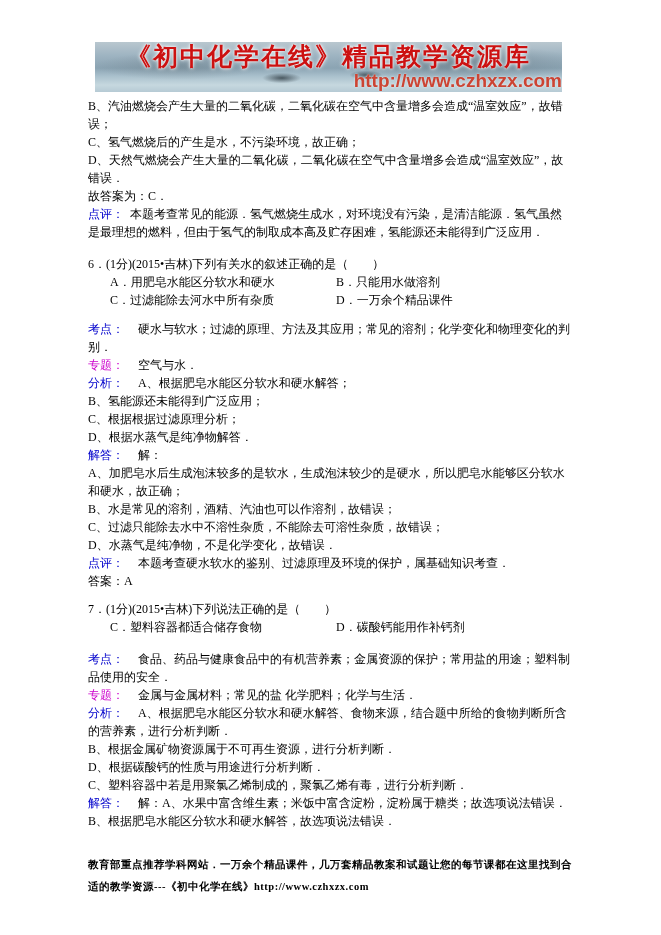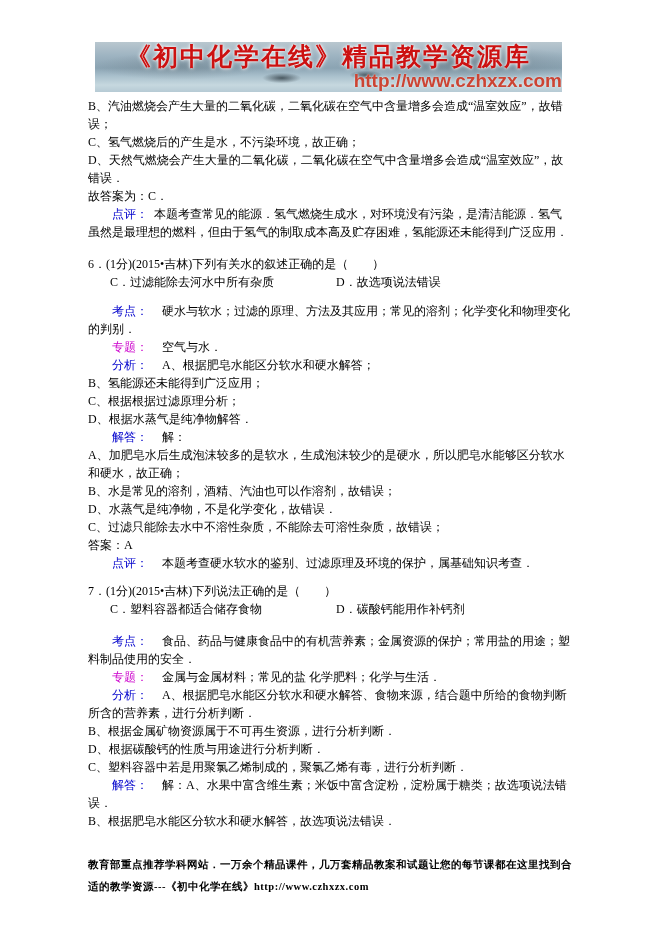--- a/index.html
+++ b/index.html
@@ -18,21 +18,21 @@
     font-weight:bold;font-size:25px;line-height:27px;letter-spacing:2px;color:#cc1111;
     text-shadow:0 0 2px #ffffff,0 0 4px #ffffff;white-space:nowrap;}
   .banner-url{position:absolute;left:0;top:27px;width:100%;text-align:right;
     font-weight:bold;font-size:19px;line-height:24px;color:#cc4433;
     text-shadow:0 0 2px #e8f0f4;white-space:nowrap;
     font-family:"Liberation Sans","DejaVu Sans",sans-serif;}
   
   .content{position:absolute;left:88px;top:97px;width:482px;
     font-size:12px;line-height:18px;color:#000;}
   .line{min-height:18px;}
-  .lbl{white-space:nowrap;margin-left:24px;}
+  .lbl{white-space:nowrap;}
   .gap{display:inline-block;height:1px;}
   .opt-row{display:flex;padding-left:22px;min-height:18px;}
   .opt-left{width:226px;flex:0 0 226px;}
   .opt-right{flex:1;}
   
   .footer{position:absolute;left:88px;top:854px;width:488px;
     font-size:10.5px;line-height:22px;font-weight:bold;color:#000;
     font-family:"Liberation Serif","DejaVu Serif",serif;letter-spacing:0.5px;}
 </style>
 </head>
@@ -47,37 +47,41 @@
 
   <div class="content" id="content">
       <div class="line"><span>B、汽油燃烧会产生大量的二氧化碳，二氧化碳在空气中含量增多会造成“温室效应”，故错误；</span></div>
       <div class="line"><span>C、氢气燃烧后的产生是水，不污染环境，故正确；</span></div>
       <div class="line"><span>D、天然气燃烧会产生大量的二氧化碳，二氧化碳在空气中含量增多会造成“温室效应”，故错误．</span></div>
       <div class="line"><span>故答案为：C．</span></div>
       <div class="line"><span class="lbl" style="color: rgb(0, 0, 204);">点评：</span><span class="gap" style="width: 6px;"></span><span>本题考查常见的能源．氢气燃烧生成水，对环境没有污染，是清洁能源．氢气虽然是最理想的燃料，但由于氢气的制取成本高及贮存困难，氢能源还未能得到广泛应用．</span></div>
       <div class="spacer" style="height: 14px;"></div>
       <div class="line"><span>6．(1分)(2015•吉林)下列有关水的叙述正确的是（　　）</span></div>
       <div class="opt-row">
+        <span class="opt-left">A．用肥皂水能区分软水和硬水</span>
+        <span class="opt-right">B．只能用水做溶剂</span>
+      </div>
+      <div class="opt-row">
         <span class="opt-left">C．过滤能除去河水中所有杂质</span>
-        <span class="opt-right">D．故选项说法错误</span>
+        <span class="opt-right">D．一万余个精品课件</span>
       </div>
       <div class="spacer" style="height: 11px;"></div>
       <div class="line"><span class="lbl" style="color: rgb(0, 0, 204);">考点：</span><span class="gap" style="width: 14px;"></span><span>硬水与软水；过滤的原理、方法及其应用；常见的溶剂；化学变化和物理变化的判别．</span></div>
       <div class="line"><span class="lbl" style="color: rgb(204, 0, 204);">专题：</span><span class="gap" style="width: 14px;"></span><span>空气与水．</span></div>
       <div class="line"><span class="lbl" style="color: rgb(0, 0, 204);">分析：</span><span class="gap" style="width: 14px;"></span><span>A、根据肥皂水能区分软水和硬水解答；</span></div>
       <div class="line"><span>B、氢能源还未能得到广泛应用；</span></div>
       <div class="line"><span>C、根据根据过滤原理分析；</span></div>
       <div class="line"><span>D、根据水蒸气是纯净物解答．</span></div>
       <div class="line"><span class="lbl" style="color: rgb(0, 0, 204);">解答：</span><span class="gap" style="width: 14px;"></span><span>解：</span></div>
       <div class="line"><span>A、加肥皂水后生成泡沫较多的是软水，生成泡沫较少的是硬水，所以肥皂水能够区分软水和硬水，故正确；</span></div>
       <div class="line"><span>B、水是常见的溶剂，酒精、汽油也可以作溶剂，故错误；</span></div>
+      <div class="line"><span>C、过滤只能除去水中不溶性杂质，不能除去可溶性杂质，故错误；</span></div>
       <div class="line"><span>D、水蒸气是纯净物，不是化学变化，故错误．</span></div>
-      <div class="line"><span>C、过滤只能除去水中不溶性杂质，不能除去可溶性杂质，故错误；</span></div>
+      <div class="line"><span class="lbl" style="color: rgb(0, 0, 204);">点评：</span><span class="gap" style="width: 14px;"></span><span>本题考查硬水软水的鉴别、过滤原理及环境的保护，属基础知识考查．</span></div>
       <div class="line"><span>答案：A</span></div>
-      <div class="line"><span class="lbl" style="color: rgb(0, 0, 204);">点评：</span><span class="gap" style="width: 14px;"></span><span>本题考查硬水软水的鉴别、过滤原理及环境的保护，属基础知识考查．</span></div>
       <div class="spacer" style="height: 10px;"></div>
       <div class="line"><span>7．(1分)(2015•吉林)下列说法正确的是（　　）</span></div>
       <div class="opt-row">
         <span class="opt-left">C．塑料容器都适合储存食物</span>
         <span class="opt-right">D．碳酸钙能用作补钙剂</span>
       </div>
       <div class="spacer" style="height: 14px;"></div>
       <div class="line"><span class="lbl" style="color: rgb(0, 0, 204);">考点：</span><span class="gap" style="width: 14px;"></span><span>食品、药品与健康食品中的有机营养素；金属资源的保护；常用盐的用途；塑料制品使用的安全．</span></div>
       <div class="line"><span class="lbl" style="color: rgb(204, 0, 204);">专题：</span><span class="gap" style="width: 14px;"></span><span>金属与金属材料；常见的盐 化学肥料；化学与生活．</span></div>
       <div class="line"><span class="lbl" style="color: rgb(0, 0, 204);">分析：</span><span class="gap" style="width: 14px;"></span><span>A、根据肥皂水能区分软水和硬水解答、食物来源，结合题中所给的食物判断所含的营养素，进行分析判断．</span></div>

